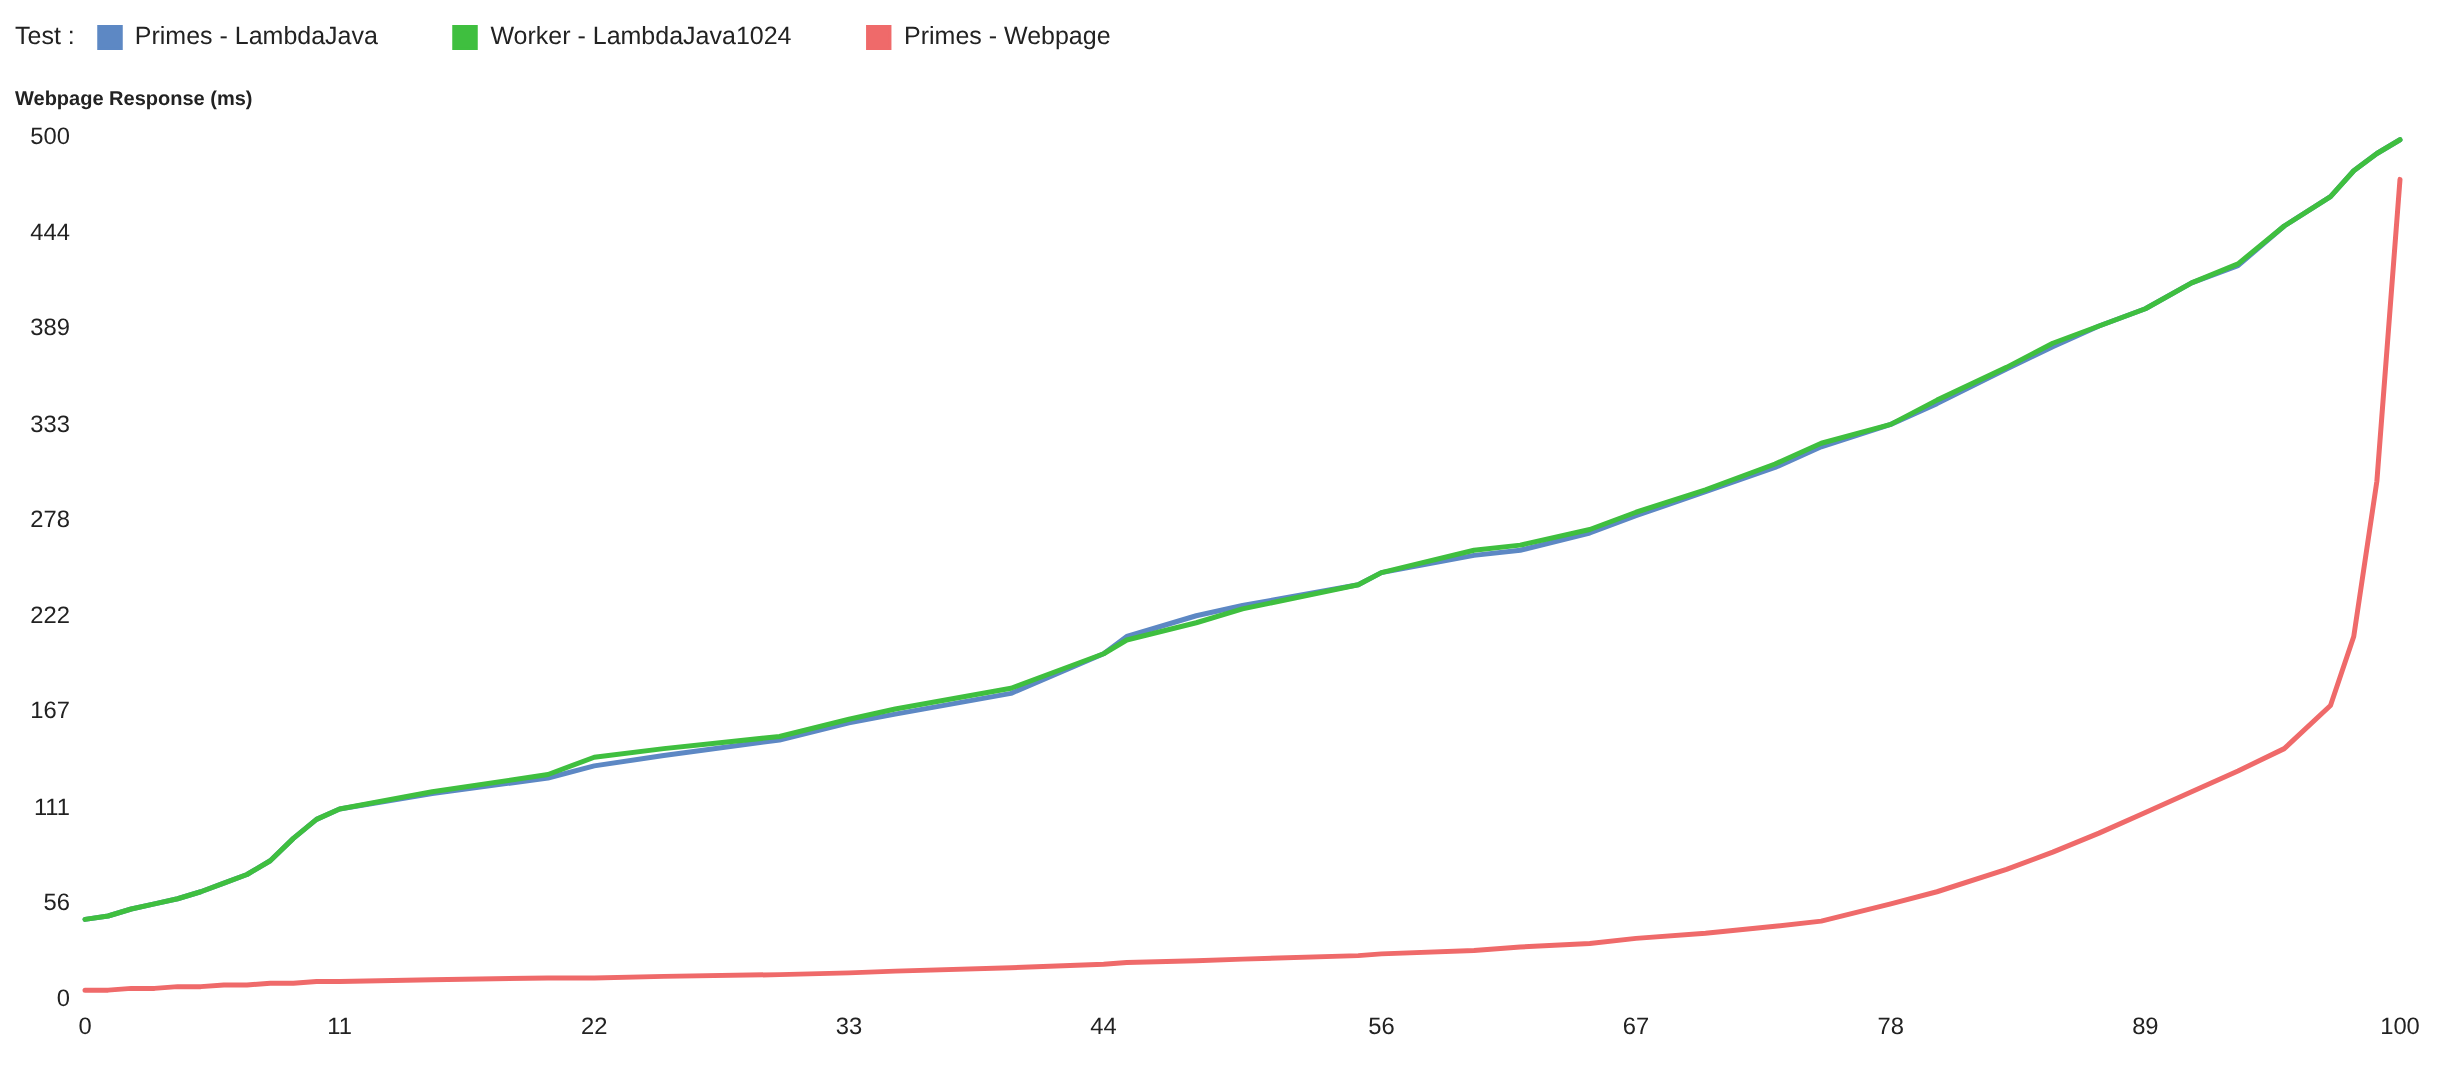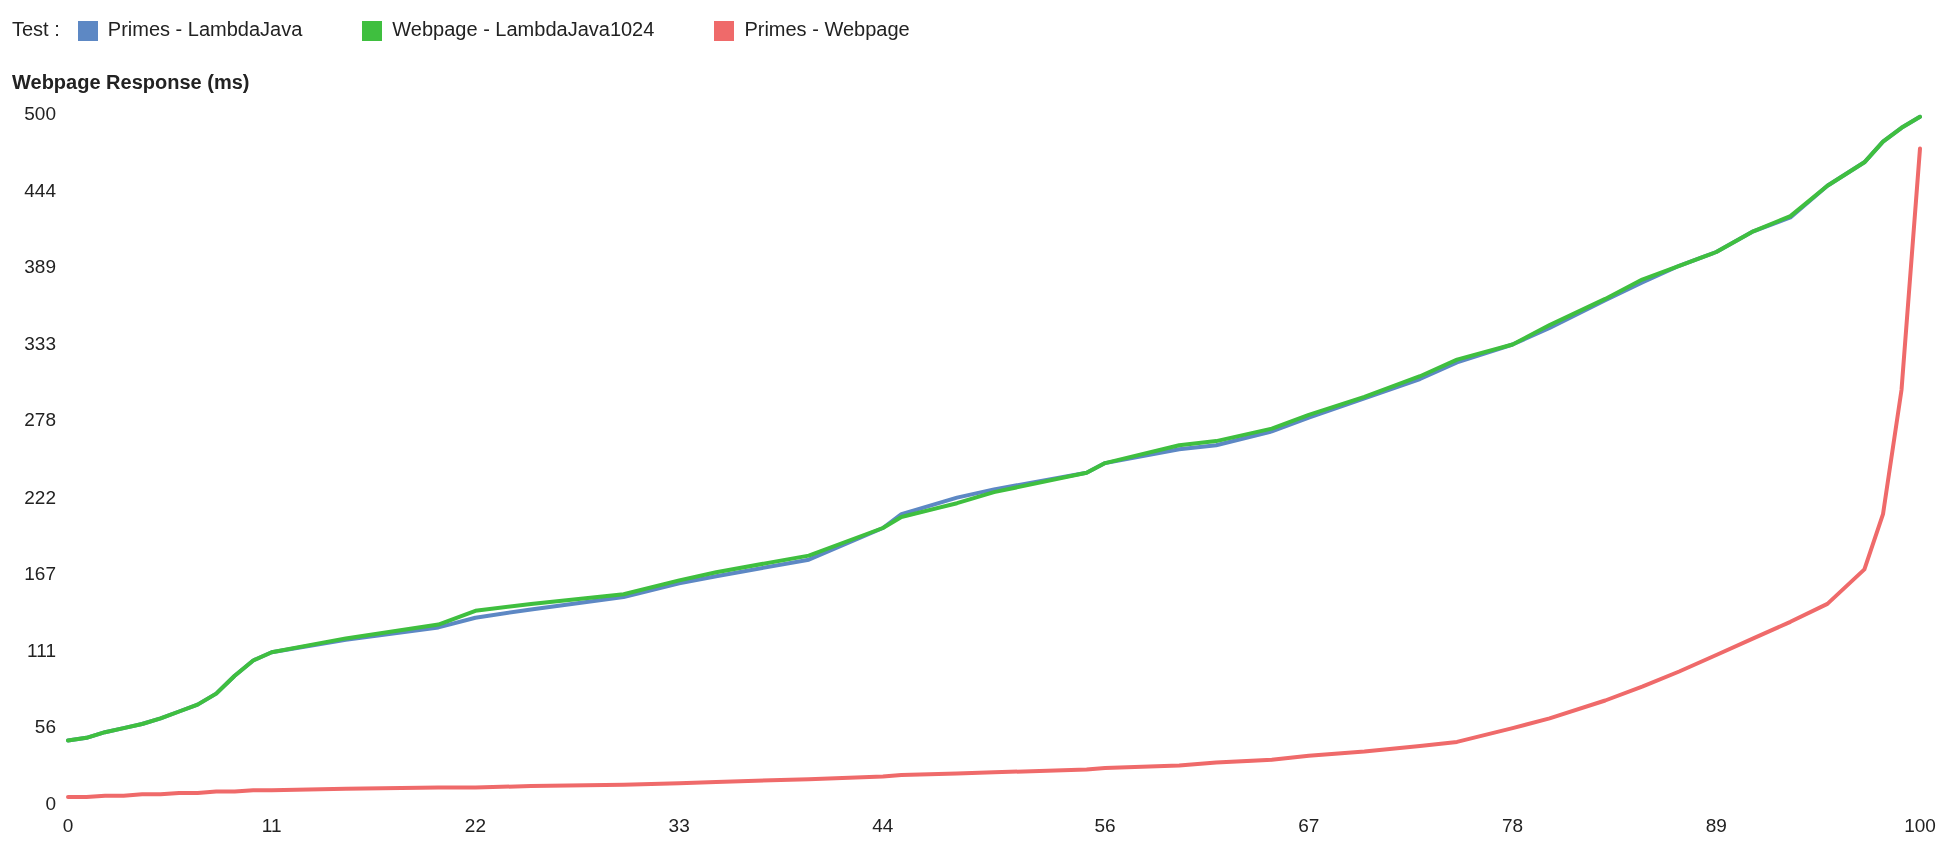--- a/index.html
+++ b/index.html
@@ -24,32 +24,32 @@
     color: #222;
     margin-bottom: 30px;
     padding-left: 2px;
   }
   .legend-label {
     font-weight: 400;
     margin-right: 6px;
   }
   .legend-item {
     display: flex;
-    align-items: flex-end;
+    align-items: center;
     gap: 10px;
     margin-right: 48px;
   }
   .swatch {
     width: 20px;
     height: 20px;
     border: 2px solid;
     box-sizing: border-box;
   }
   .ytitle {
-    font-size: 20px;
+    font-size: 16px;
     font-weight: 700;
     color: #222;
     margin-bottom: 10px;
     padding-left: 2px;
   }
   .chart-area {
     position: relative;
     width: 1928px;
     height: 740px;
     margin-left: 2px;
@@ -67,21 +67,21 @@
 <div class="container">
 
   <div class="legend-row">
     <span class="legend-label">Test :</span>
     <div class="legend-item">
       <span class="swatch" style="background:#5d88c4;border-color:#5d88c4;"></span>
       <span>Primes - LambdaJava</span>
     </div>
     <div class="legend-item">
       <span class="swatch" style="background:#3fbf3f;border-color:#3fbf3f;"></span>
-      <span>Webpage - LambdaJava1024</span>
+      <span>Worker - LambdaJava1024</span>
     </div>
     <div class="legend-item">
       <span class="swatch" style="background:#ef6a6a;border-color:#ef6a6a;"></span>
       <span>Primes - Webpage</span>
     </div>
   </div>
 
   <div class="ytitle">Webpage Response (ms)</div>
 
   <div class="chart-area">

